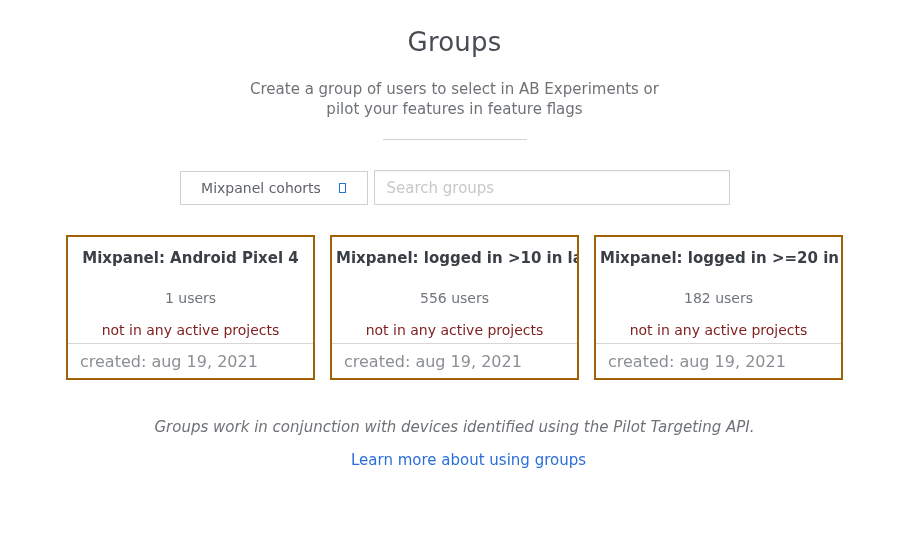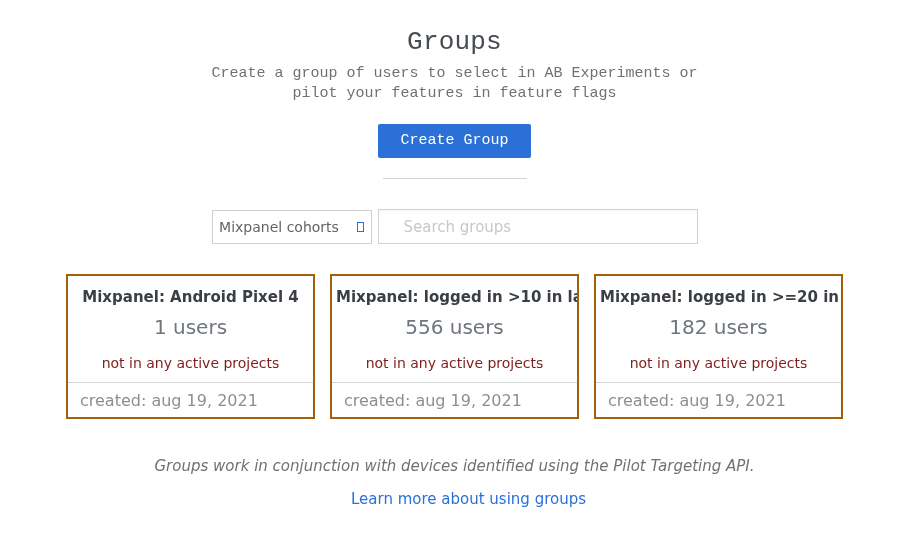--- a/index.html
+++ b/index.html
@@ -5,29 +5,29 @@
   * { box-sizing: border-box; margin: 0; padding: 0; }
   html, body { width: 909px; height: 558px; }
   body {
     background: #ffffff;
     font-family: "DejaVu Sans", "Liberation Sans", sans-serif;
     color: #4a4a4a;
     overflow: hidden;
   }
 
   
-  .header { padding-top: 27px; text-align: center; font-family: Liberation Mono, monospace; }
+  .header { padding-top: 27px; text-align: center; }
   .page-title {
     font-size: 26px;
     font-weight: 400;
     color: #474c52;
     letter-spacing: 0.2px;
   }
   .subtitle {
-    margin-top: 7px;
+    margin-top: 22px;
     font-size: 15px;
     line-height: 20px;
     color: #6e7277;
   }
   .create-btn {
     display: inline-block;
     margin-top: 20px;
     min-width: 135px;
     height: 34px;
     padding: 0 22px;
@@ -49,44 +49,44 @@
 
   
   .filter-row {
     margin-top: 30px;
     display: flex;
     justify-content: center;
     align-items: center;
     gap: 6px;
   }
   .cohort-select {
-    width: 160px;
+    width: 188px;
     height: 34px;
     border: 1px solid #cfcfcf;
     background: #ffffff;
     display: flex;
     align-items: center;
     justify-content: center;
     gap: 10px;
     font-size: 14px;
     color: #60646a;
     cursor: pointer;
   }
   .glyph-box {
     display: inline-block;
     width: 7px;
     height: 10px;
     border: 1px solid #2a6fdb;
     margin-left: 8px;
   }
   .search-input {
-    width: 320px;
+    width: 356px;
     height: 35px;
     border: 1px solid #d2d2d2;
-    padding: 0 25px;
+    padding: 0 12px;
     font-size: 15px;
     font-family: inherit;
     color: #555;
     box-shadow: inset 0 1px 2px rgba(0,0,0,0.04);
     outline: none;
   }
   .search-input::placeholder { color: #c6c8cb; opacity: 1; }
 
   
   .cards-row {
@@ -108,22 +108,22 @@
     overflow: hidden;
   }
   .card-title {
     font-size: 15px;
     font-weight: bold;
     color: #3a3f46;
     white-space: nowrap;
     padding: 0 4px;
   }
   .card-users {
-    margin-top: 9px;
-    font-size: 20px;
+    margin-top: 23px;
+    font-size: 14px;
     color: #6f757c;
   }
   .card-sub {
     margin-top: 16px;
     font-size: 14px;
     color: #7f1d1d;
   }
   .card-footer {
     border-top: 1px solid #d6d6d6;
     height: 35px;
@@ -153,23 +153,20 @@
 </style>
 </head>
 <body>
 
 <div class="header">
   <h1 class="page-title">Groups</h1>
   <div class="subtitle">
     <div>Create a group of users to select in AB Experiments or</div>
     <div>pilot your features in feature flags</div>
   </div>
-  <div>
-    <button class="create-btn">Create Group</button>
-  </div>
   <hr class="header-divider">
 </div>
 
 <div class="filter-row">
   <div class="cohort-select">
     <span>Mixpanel cohorts</span>
     <span class="glyph-box"></span>
   </div>
   <input class="search-input" type="text" placeholder="Search groups" style="">
 </div>

